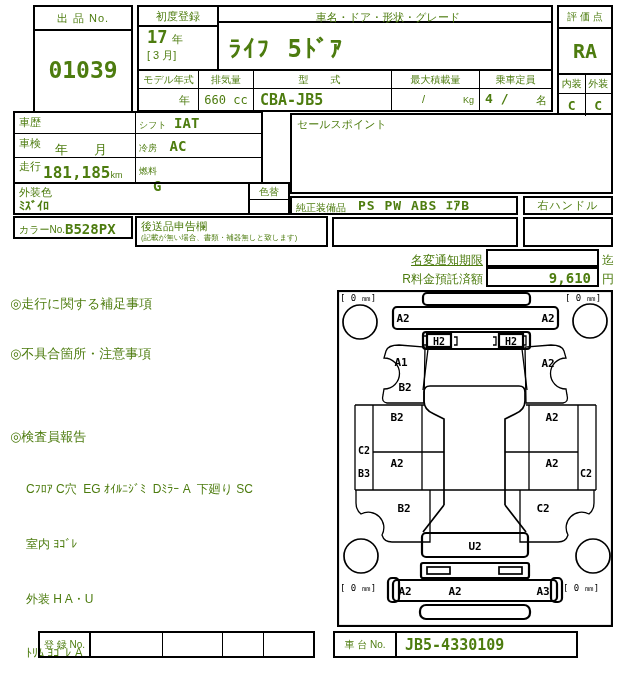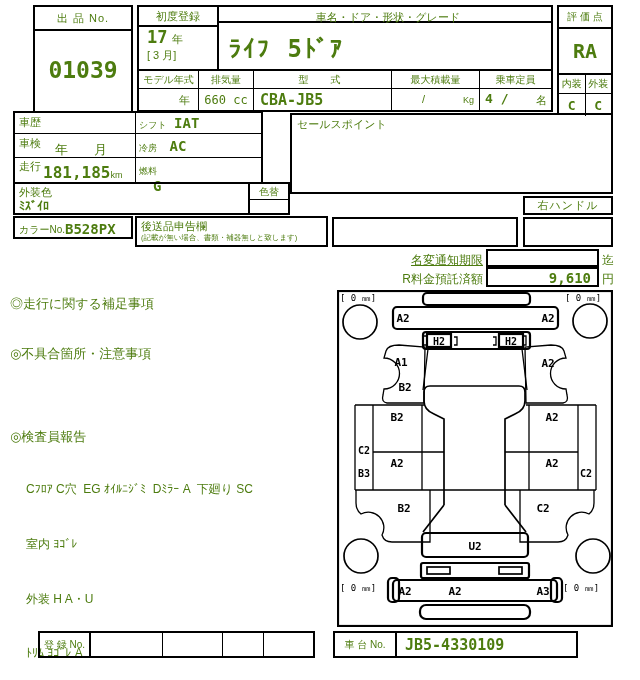--- a/index.html
+++ b/index.html
@@ -117,30 +117,34 @@
     <div class="abs lbl" style="left:4px;top:1px;">後送品申告欄</div>
     <div class="abs" style="left:4px;top:15px;font-size:7.5px;">(記載が無い場合、書類・補器無しと致します)</div>
   </div>
   <div class="abs b2" style="left:332px;top:217px;width:186px;height:30px;"></div>
   <div class="abs b2" style="left:523px;top:217px;width:90px;height:30px;"></div>
 
   <div class="abs b2" style="left:290px;top:113px;width:323px;height:81px;">
     <div class="abs lbl" style="left:5px;top:2px;">セールスポイント</div>
   </div>
 
+  <div class="abs b2" style="left:290px;top:196px;width:228px;height:19px;">
+    <span class="abs" style="left:4px;top:3px;font-size:10px;">純正装備品</span>
+    <span class="abs val" style="left:66px;top:0px;font-size:13px;letter-spacing:1px;">PS PW ABS ｴｱB</span>
+  </div>
   <div class="abs b2 ctr" style="left:523px;top:196px;width:90px;height:19px;font-size:11px;letter-spacing:1px;">右ハンドル</div>
 
   <div class="abs lbl" style="left:386px;top:252px;width:97px;font-size:12px;text-align:right;text-decoration:underline;">名変通知期限</div>
   <div class="abs b2" style="left:486px;top:249px;width:113px;height:18px;"></div>
   <div class="abs lbl" style="left:602px;top:252px;font-size:12px;">迄</div>
   <div class="abs lbl" style="left:386px;top:271px;width:97px;font-size:12px;text-align:right;">R料金預託済額</div>
   <div class="abs b2 val" style="left:486px;top:267px;width:113px;height:20px;font-size:14px;text-align:right;padding:1px 6px 0 0;">9,610</div>
   <div class="abs lbl" style="left:602px;top:271px;font-size:12px;">円</div>
 
-  <div class="abs" style="left:10px;top:295px;font-size:13px;font-family:Liberation Serif, serif;">◎走行に関する補足事項</div>
+  <div class="abs" style="left:10px;top:295px;font-size:13px;">◎走行に関する補足事項</div>
   <div class="abs" style="left:10px;top:345px;font-size:13px;">◎不具合箇所・注意事項</div>
   <div class="abs" style="left:10px;top:428px;font-size:13px;">◎検査員報告</div>
   <div class="abs" style="left:26px;top:444px;font-size:12px;line-height:18.2px;white-space:pre;">
     <div>Cﾌﾛｱ C穴  EG ｵｲﾙﾆｼﾞﾐ  Dﾐﾗｰ A  下廻り SC</div>
     <div>室内 ﾖｺﾞﾚ</div>
     <div>外装 H A・U</div>
     <div>ﾄﾘﾑ ﾖｺﾞﾚ A</div>
     
     
     

